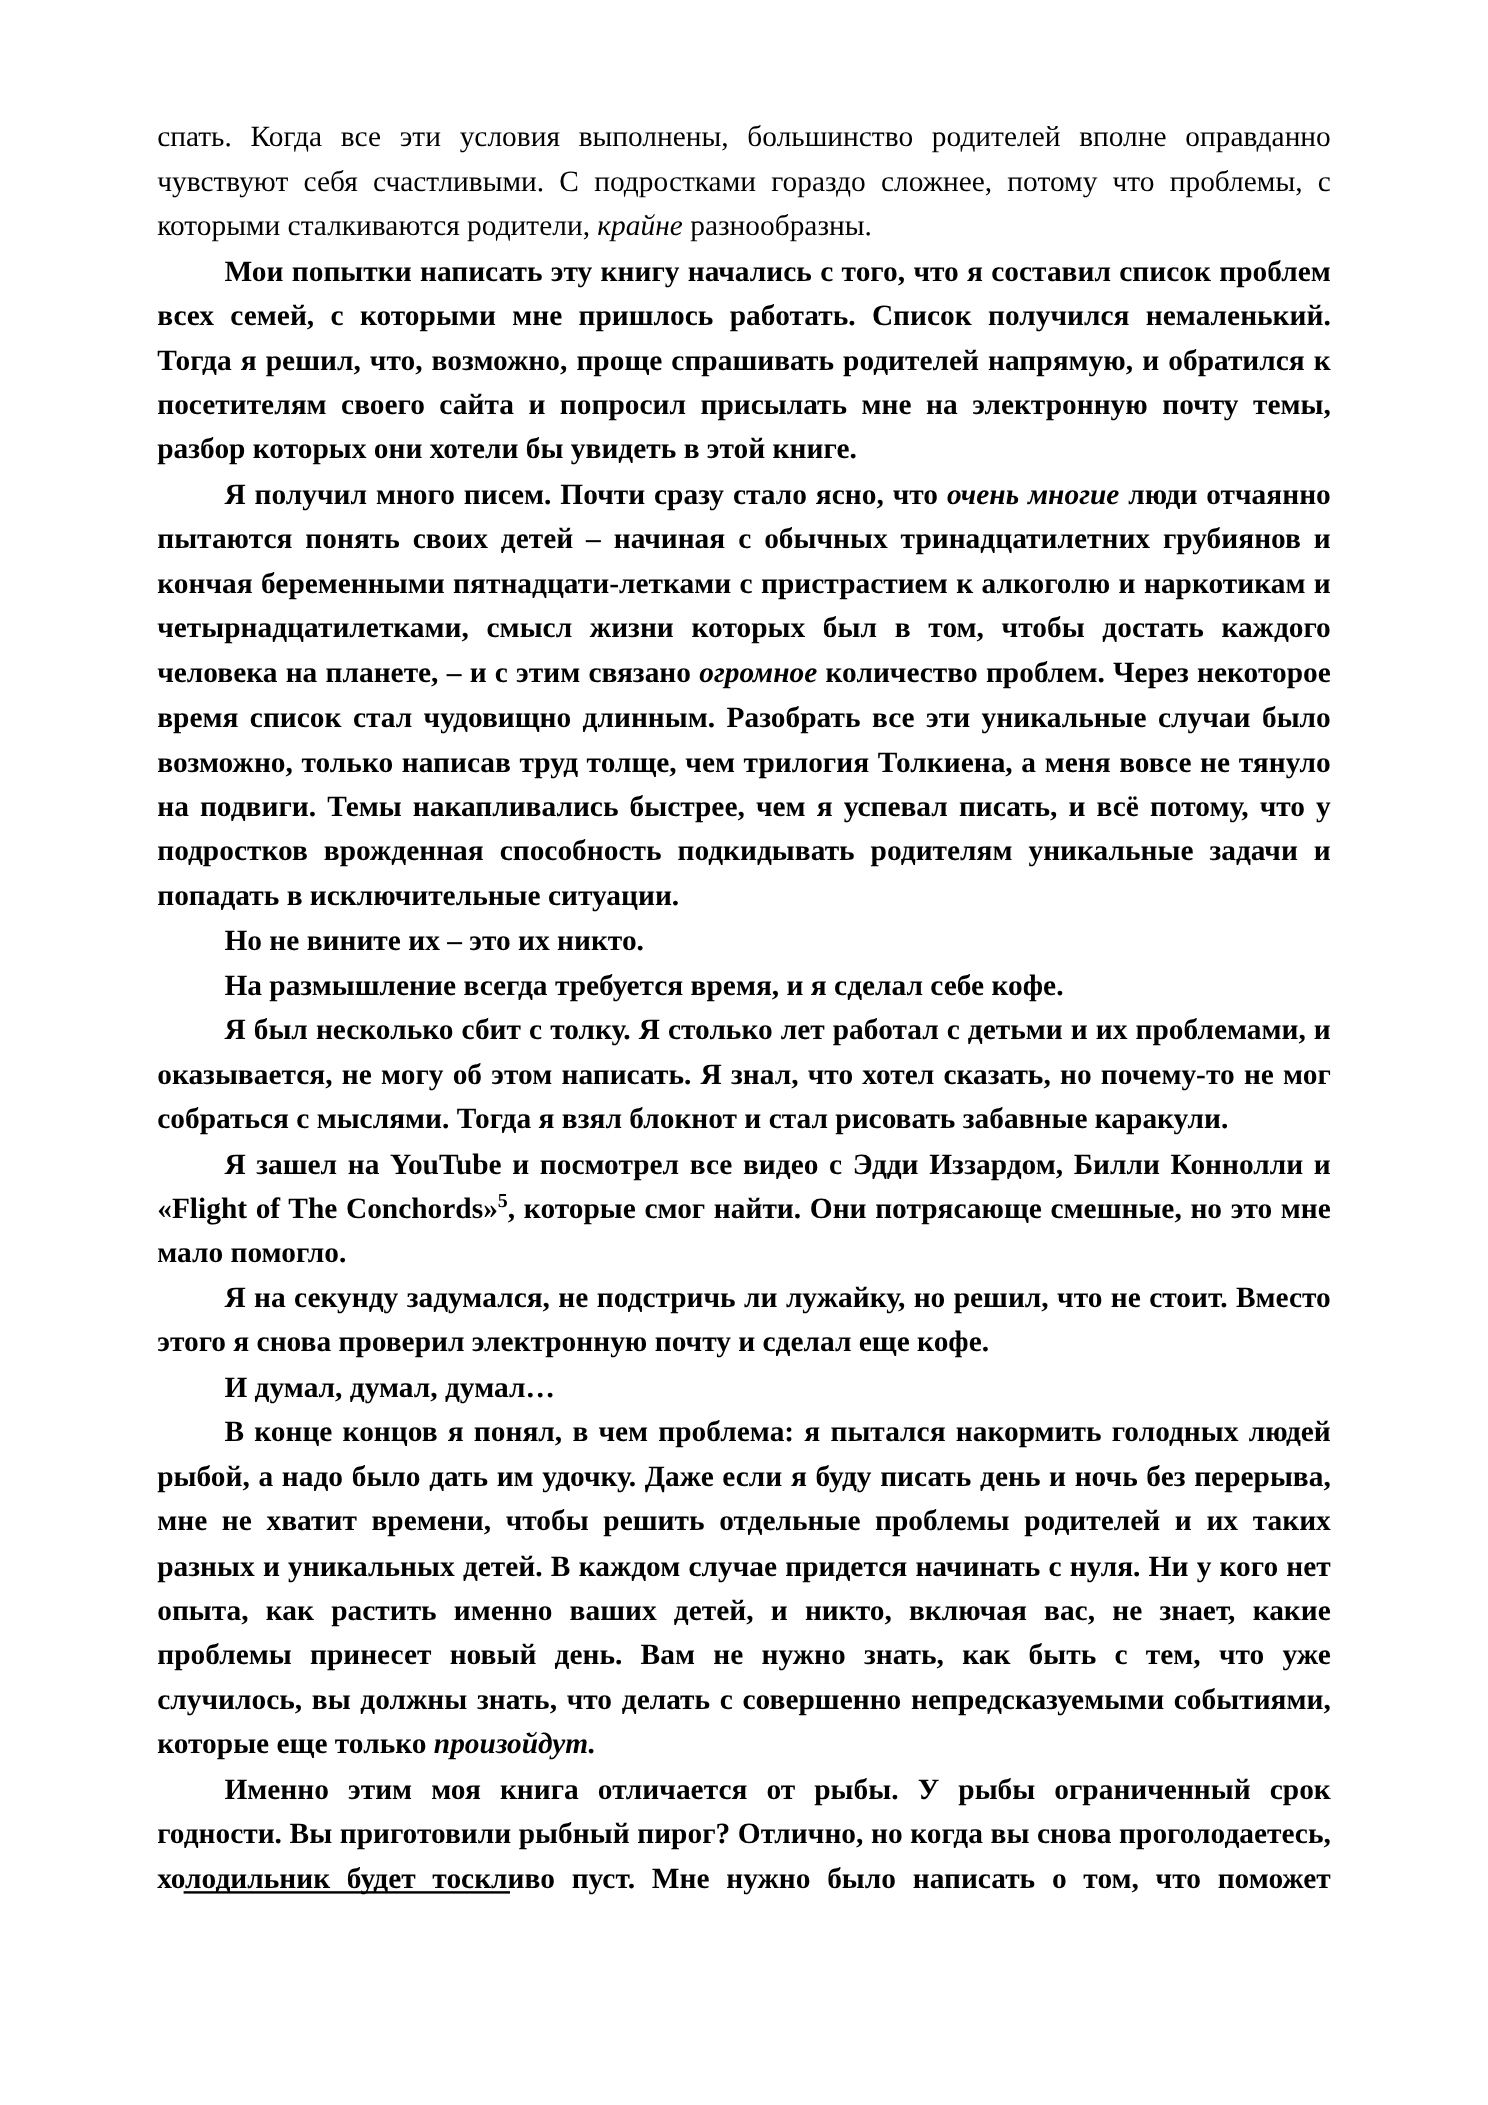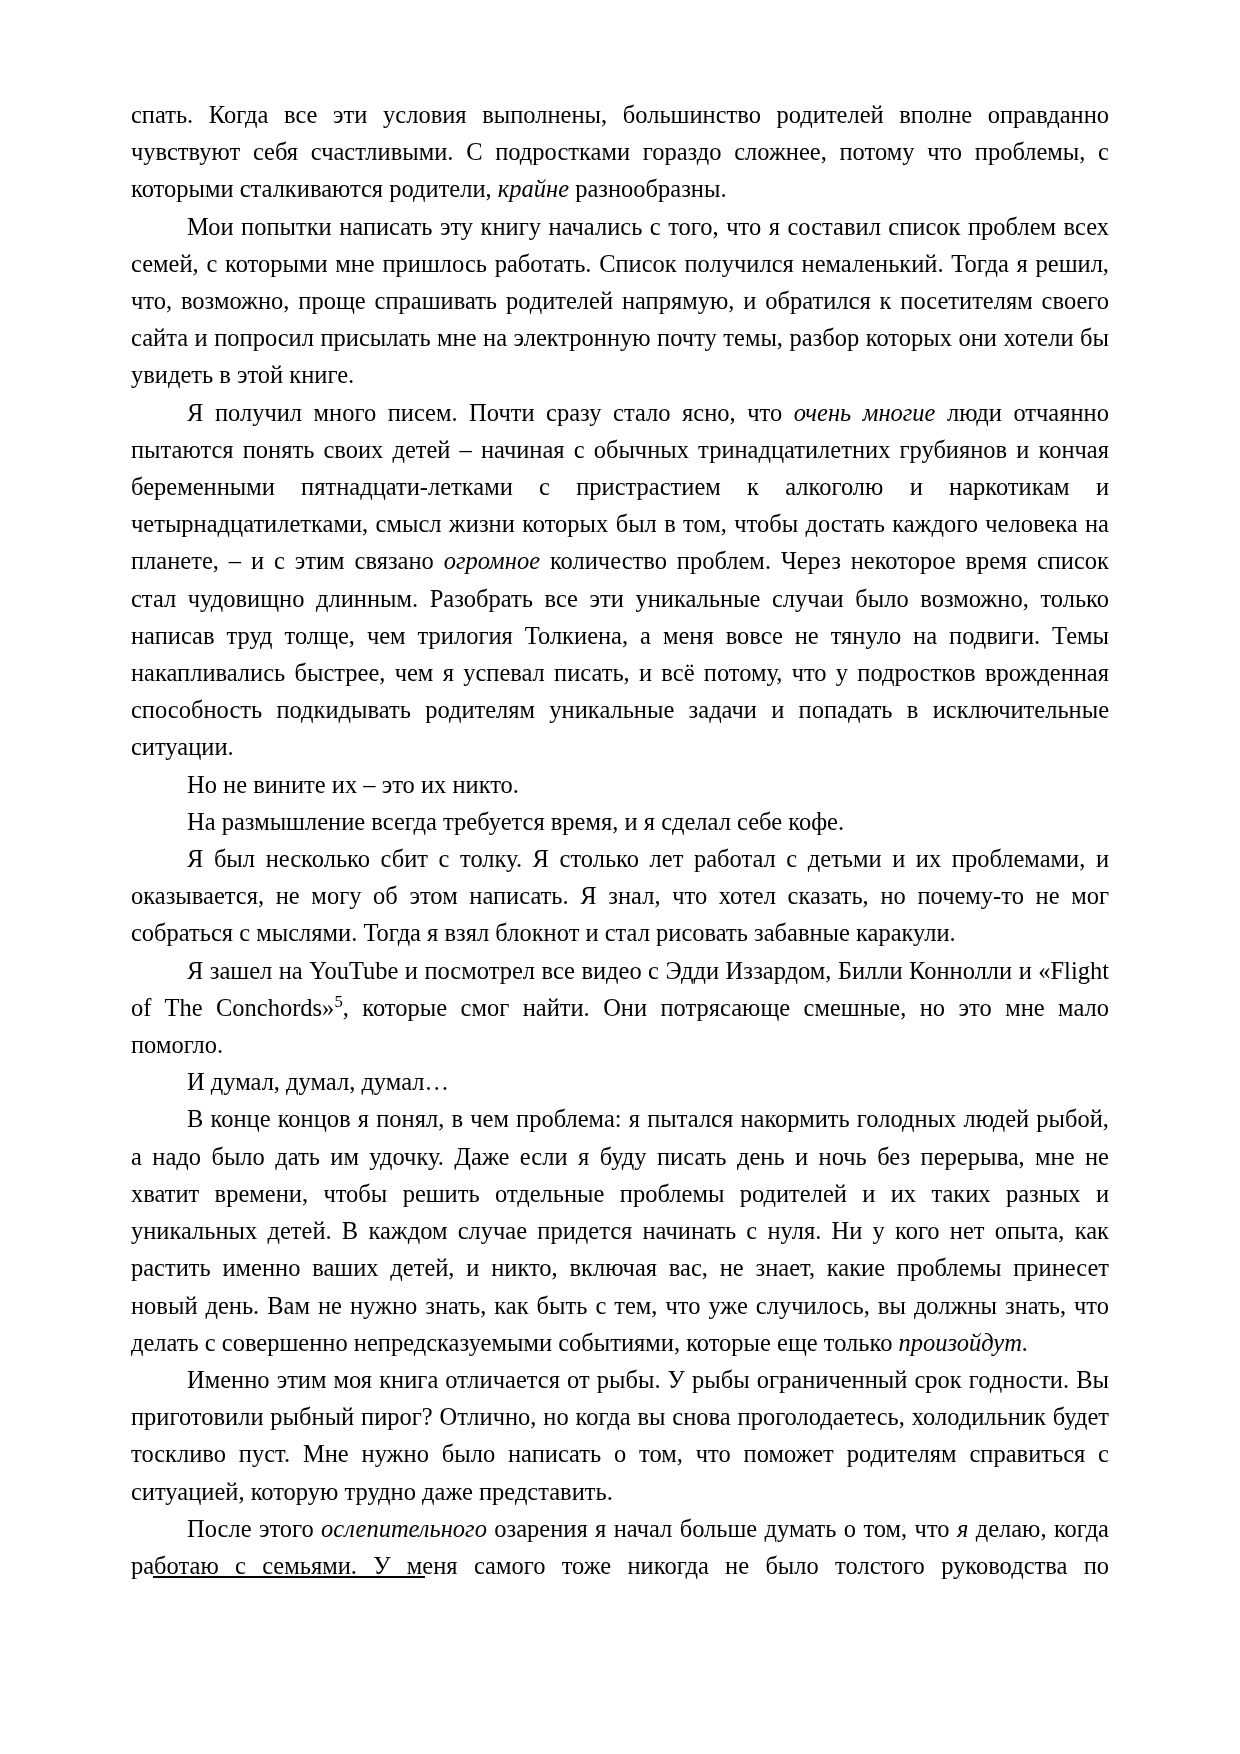--- a/index.html
+++ b/index.html
@@ -30,20 +30,21 @@
     text-align: justify;
     text-justify: inter-word;
     font-size: 24.5px;
     line-height: 37.2px;
     letter-spacing: 0px;
     word-spacing: 0px;
     hyphens: none;
   }
   .para.indent {
     text-indent: 56px;
+    font-weight: bold;
   }
   .it {
     font-style: italic;
   }
   sup.fnref {
     font-size: 0.68em;
     vertical-align: super;
     line-height: 0;
   }
   .footnote-area {
@@ -78,20 +79,21 @@
 <div class="page">
 
   <div class="content">
     <p class="para" id="p1"><span>спать. Когда все эти условия выполнены, большинство родителей вполне оправданно чувствуют себя счастливыми. С подростками гораздо сложнее, потому что проблемы, с которыми сталкиваются родители, </span><span class="it">крайне</span><span>  разнообразны.</span></p>
     <p class="para indent" id="p2"><span>Мои попытки написать эту книгу начались с того, что я составил список проблем всех семей, с которыми мне пришлось работать. Список получился немаленький. Тогда я решил, что, возможно, проще спрашивать родителей напрямую, и обратился к посетителям своего сайта и попросил присылать мне на электронную почту темы, разбор которых они хотели бы увидеть в этой книге.</span></p>
     <p class="para indent" id="p3"><span>Я получил много писем. Почти сразу стало ясно, что </span><span class="it">очень многие</span><span>  люди отчаянно пытаются понять своих детей – начиная с обычных тринадцатилетних грубиянов и кончая беременными пятнадцати-летками с пристрастием к алкоголю и наркотикам и четырнадцатилетками, смысл жизни которых был в том, чтобы достать каждого человека на планете, – и с этим связано </span><span class="it">огромное</span><span>  количество проблем. Через некоторое время список стал чудовищно длинным. Разобрать все эти уникальные случаи было возможно, только написав труд толще, чем трилогия Толкиена, а меня вовсе не тянуло на подвиги. Темы накапливались быстрее, чем я успевал писать, и всё потому, что у подростков врожденная способность подкидывать родителям уникальные задачи и попадать в исключительные ситуации.</span></p>
     <p class="para indent" id="p4"><span>Но не вините их – это их никто.</span></p>
     <p class="para indent" id="p6"><span>На размышление всегда требуется время, и я сделал себе кофе.</span></p>
     <p class="para indent" id="p5"><span>Я был несколько сбит с толку. Я столько лет работал с детьми и их проблемами, и оказывается, не могу об этом написать. Я знал, что хотел сказать, но почему-то не мог собраться с мыслями. Тогда я взял блокнот и стал рисовать забавные каракули.</span></p>
     <p class="para indent" id="p9"><span>Я зашел на YouTube и посмотрел все видео с Эдди Иззардом, Билли Коннолли и «Flight of The Conchords»</span><sup class="fnref">5</sup><span>, которые смог найти. Они потрясающе смешные, но это мне мало помогло.</span></p>
+    <p class="para indent" id="p10"><span>Я на секунду задумался, не подстричь ли лужайку, но решил, что не стоит. Вместо этого я снова проверил электронную почту и сделал еще кофе.</span></p>
     <p class="para indent" id="p11"><span>И думал, думал, думал…</span></p>
     <p class="para indent" id="p12"><span>В конце концов я понял, в чем проблема: я пытался накормить голодных людей рыбой, а надо было дать им удочку. Даже если я буду писать день и ночь без перерыва, мне не хватит времени, чтобы решить отдельные проблемы родителей и их таких разных и уникальных детей. В каждом случае придется начинать с нуля. Ни у кого нет опыта, как растить именно ваших детей, и никто, включая вас, не знает, какие проблемы принесет новый день. Вам не нужно знать, как быть с тем, что уже случилось, вы должны знать, что делать с совершенно непредсказуемыми событиями, которые еще только </span><span class="it">произойдут.</span></p>
     <p class="para indent" id="p13"><span>Именно этим моя книга отличается от рыбы. У рыбы ограниченный срок годности. Вы приготовили рыбный пирог? Отлично, но когда вы снова проголодаетесь, холодильник будет тоскливо пуст. Мне нужно было написать о том, что поможет родителям справиться с ситуацией, которую трудно даже представить.</span></p>
     <p class="para indent" id="p15"><span>После этого </span><span class="it">ослепительного</span><span>  озарения я начал больше думать о том, что </span><span class="it">я</span><span>  делаю, когда работаю с семьями. У меня самого тоже никогда не было толстого руководства по психологии с универсальными советами для каждой конкретной ситуации. Я не мог выскользнуть из комнаты и посмотреть в суперкниге, что делать с шестнадцатилетним парнем, который хочет бросить школу и стать профессиональным музыкантом (хотя </span></p>
   </div>
 
   <div class="footnote-area">
     <div class="footnote-rule"></div>
     <p class="footnote">
       <sup>5</sup><span>Известные британские комики и новозеландская комедийная музыкальная группа.</span>

